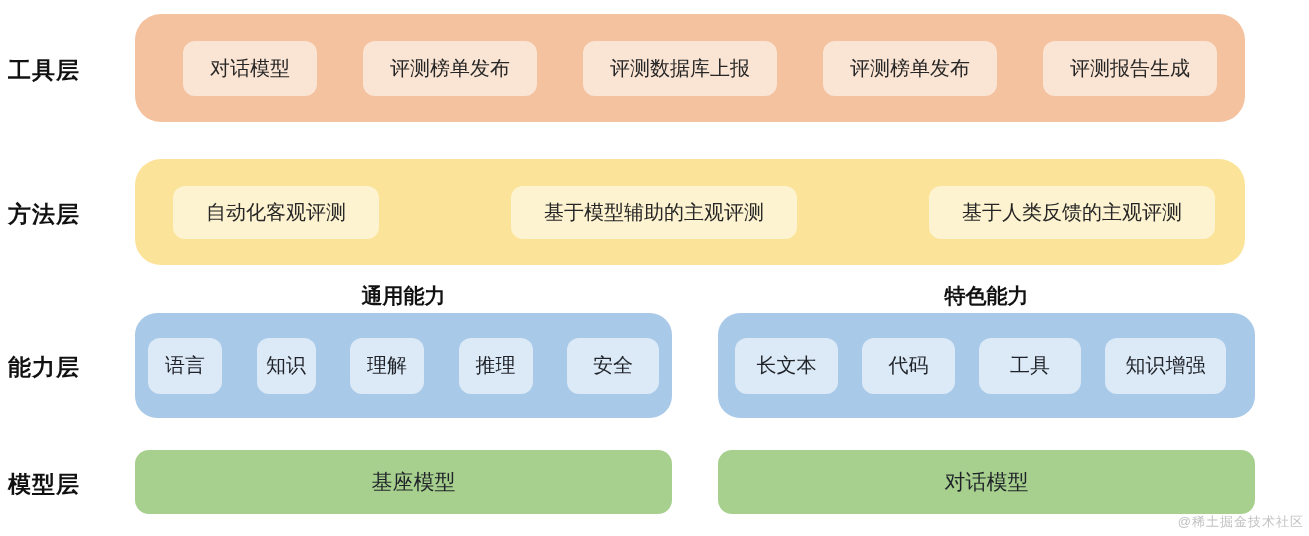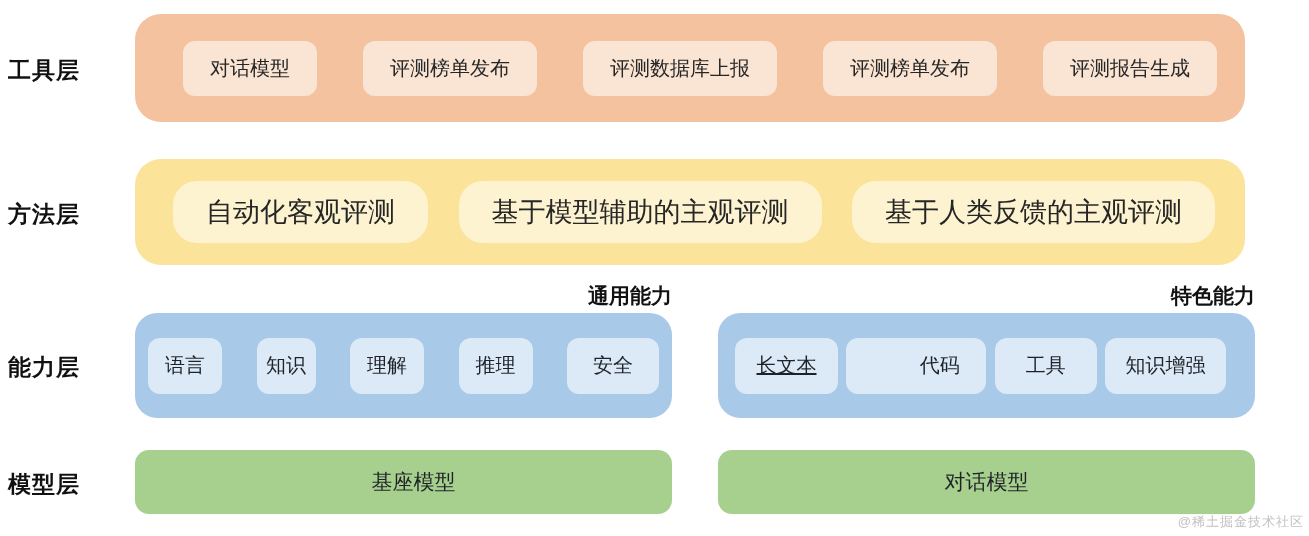--- a/index.html
+++ b/index.html
@@ -43,31 +43,31 @@
   }
   .band-method {
     left: 135px; top: 159px; width: 1110px; height: 106px;
     background: var(--method-band, #FBE499);
     border-radius: 26px;
     justify-content: space-between;
     padding: 0 30px 0 38px;
   }
   .chip-method {
     background: var(--method-chip, #FDF3D0);
-    border-radius: 24px;
+    border-radius: 12px;
     padding: 13px 33px;
-    font-size: 27px;
+    font-size: 20px;
     color: #262626;
     white-space: nowrap;
   }
   .cap-header {
     position: absolute;
     top: 282px;
     width: 537px;
-    text-align: right;
+    text-align: center;
     font-size: 21px;
     font-weight: 700;
     color: #111111;
   }
   .cap-header-1 { left: 135px; }
   .cap-header-2 { left: 718px; }
   .band-cap {
     top: 313px; width: 537px; height: 105px;
     background: var(--cap-band, #A9C9E8);
     border-radius: 22px;
@@ -134,22 +134,22 @@
 
   <div class="band band-cap band-cap-1">
     <div class="chip-cap" style="width:74px;">语言</div>
     <div class="chip-cap" style="width:59px;">知识</div>
     <div class="chip-cap" style="width:74px;">理解</div>
     <div class="chip-cap" style="width:74px;">推理</div>
     <div class="chip-cap" style="width:92px;">安全</div>
   </div>
 
   <div class="band band-cap band-cap-2">
-    <div class="chip-cap" style="width:103px;text-decoration:underline;">长文本</div>
-    <div class="chip-cap" style="width:93px;padding-left:47px;">代码</div>
+    <div class="chip-cap" style="width:103px;">长文本</div>
+    <div class="chip-cap" style="width:93px;">代码</div>
     <div class="chip-cap" style="width:102px;">工具</div>
     <div class="chip-cap" style="width:121px;">知识增强</div>
   </div>
 
   <div class="band band-model band-model-1">基座模型</div>
   <div class="band band-model band-model-2">对话模型</div>
 
   <div class="watermark">@稀土掘金技术社区</div>
 
 </div>

